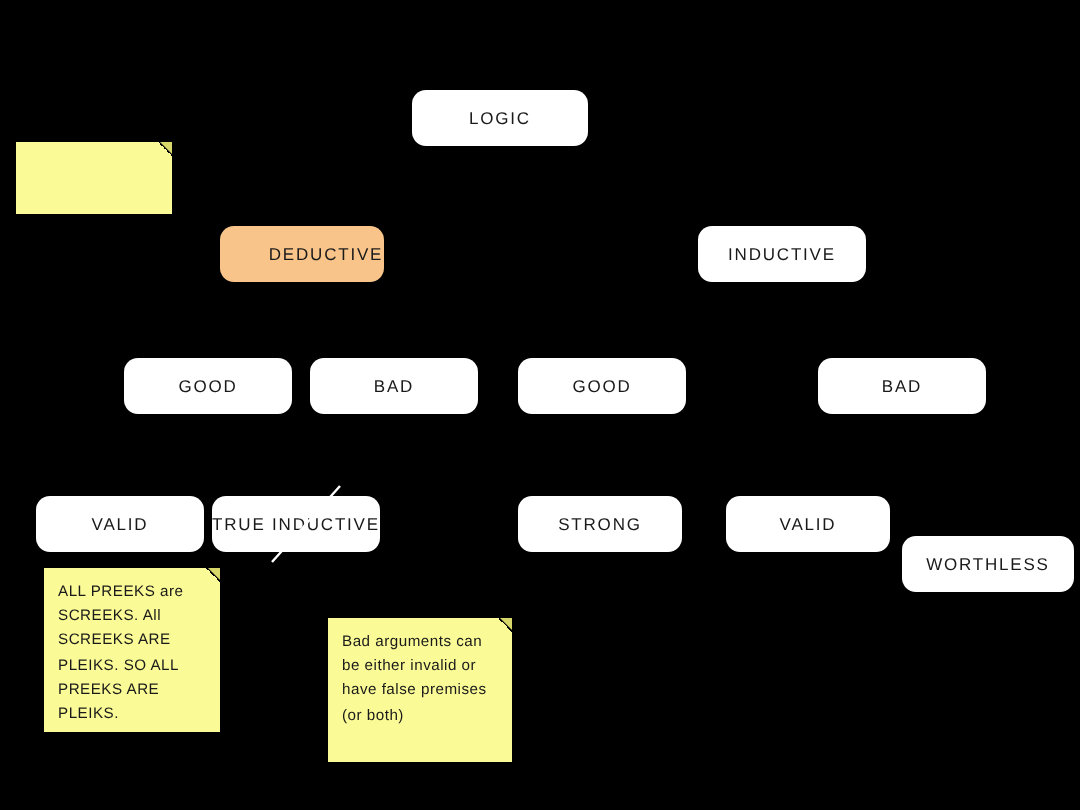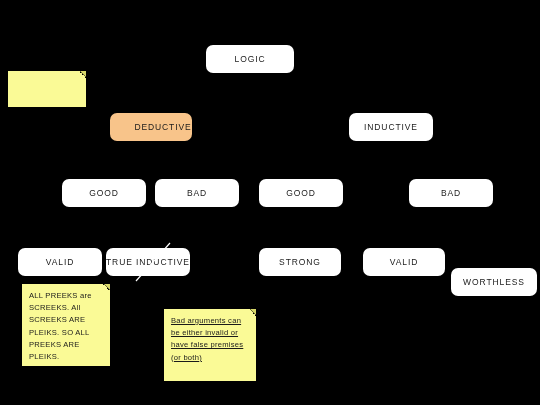--- a/index.html
+++ b/index.html
@@ -111,21 +111,21 @@
       <span>WORTHLESS</span>
     </div>
     <div class="note" style="left: 8px; top: 71px; width: 78px; height: 36px;">
       <span class="fold"></span>
       <span class="note-text"></span>
     </div>
     <div class="note" style="left: 22px; top: 284px; width: 88px; height: 82px;">
       <span class="fold"></span>
       <span class="note-text">ALL PREEKS are SCREEKS. All SCREEKS ARE PLEIKS. SO ALL PREEKS ARE PLEIKS.</span>
     </div>
-    <div class="note" style="left: 164px; top: 309px; width: 92px; height: 72px; text-decoration: underline;">
+    <div class="note" style="left: 164px; top: 309px; width: 92px; height: 72px;">
       <span class="fold"></span>
       <span class="note-text">Bad arguments can be either invalid or have false premises (or both)</span>
     </div>
     <div class="slash" style="left: 133px; top: 241px; width: 40px; height: 42px;">
       <svg width="40" height="42" viewBox="0 0 40 42">
         <line x1="37" y1="2" x2="3" y2="40" stroke="#ffffff" stroke-width="1.2"></line>
       </svg>
     </div>
   </div>
 

